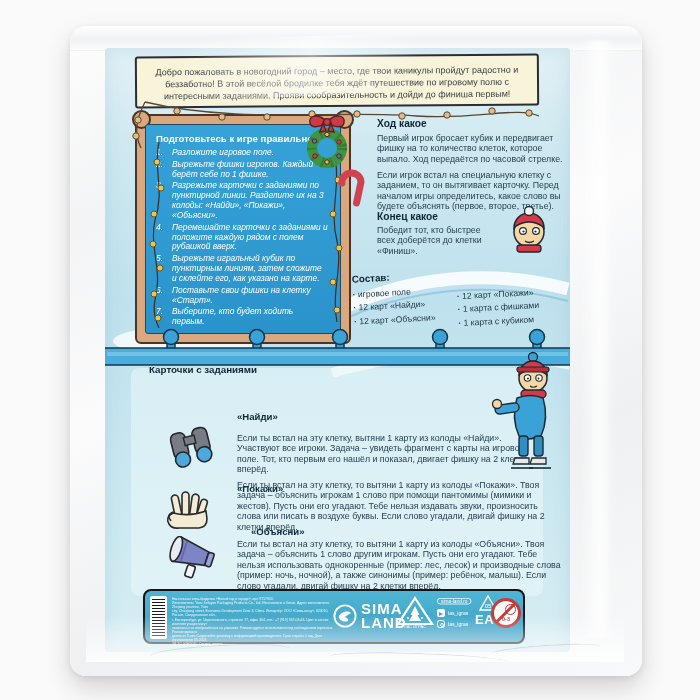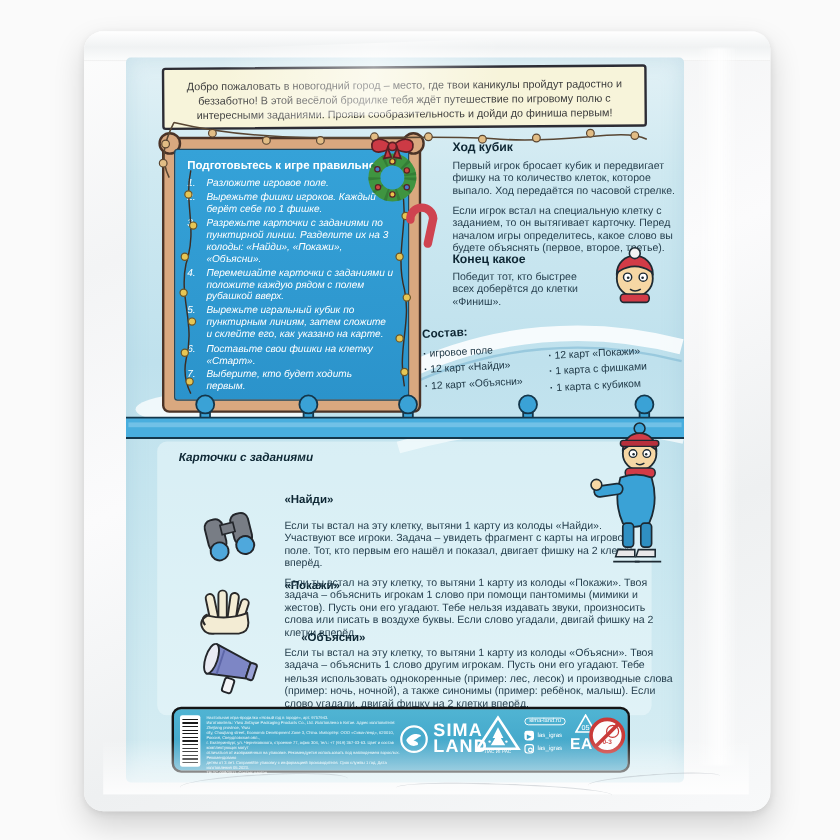--- a/index.html
+++ b/index.html
@@ -170,21 +170,21 @@
         <path d="M20,13 l-3,9 l6,-1 Z"></path>
           <path d="M28,13 l3,9 l-6,-1 Z"></path>
         <circle cx="24" cy="12" r="3.4"></circle>
       </g>
     </svg>
 
     <svg class="abs" style="left:229px;top:120px;z-index:6;" width="36" height="42" viewBox="0 0 36 42">
       <path d="M8,15 a 9.5 9.5 0 0 1 19 -1 l -4.5 21" stroke="#cf4350" stroke-width="7" fill="none" stroke-linecap="round"></path>
     </svg>
 
-    <div class="hd abs" style="left:272px;top:70px;">Ход кубик</div>
+    <div class="hd abs" style="left:272px;top:70px;">Ход какое</div>
     <div class="bd abs" style="left:272px;top:85px;width:188px;">Первый игрок бросает кубик и передвигает фишку на то количество клеток, которое выпало. Ход передаётся по часовой стрелке.</div>
     <div class="bd abs" style="left:272px;top:122px;width:188px;">Если игрок встал на специальную клетку с заданием, то он вытягивает карточку. Перед началом игры определитесь, какое слово вы будете объяснять (первое, второе, третье).</div>
     <div class="hd abs" style="left:272px;top:163px;">Конец какое</div>
     <div class="bd abs" style="left:272px;top:177px;width:124px;">Победит тот, кто быстрее всех доберётся до клетки «Финиш».</div>
 
     <svg class="abs" style="left:394px;top:152px;z-index:6;" width="60" height="56" viewBox="0 0 60 56">
       <circle cx="30" cy="32" r="15" fill="#f6d7a4" stroke="#1d2a33" stroke-width="1.5"></circle>
       <path d="M15,28 a15,15 0 0 1 30,0 l-2,-2 q-13,-8 -26,0 Z" fill="#d23b47" stroke="#1d2a33" stroke-width="1.5"></path>
       <circle cx="30" cy="11" r="4.5" fill="#f2f2f2" stroke="#1d2a33" stroke-width="1.3"></circle>
       <circle cx="24" cy="31" r="3.4" fill="#fff" stroke="#1d2a33" stroke-width="1.2"></circle>
@@ -224,21 +224,21 @@
           <circle cx="152" cy="9" r="7.5"></circle>
           <circle cx="235" cy="9" r="7.5"></circle>
         <circle cx="335" cy="9" r="7.5"></circle>
           <circle cx="432" cy="9" r="7.5"></circle>
       </g>
       <rect x="-3" y="20" width="471" height="17" rx="3" fill="#49aede" stroke="#14364a" stroke-width="1.5"></rect>
       <rect x="2" y="24" width="461" height="4" fill="#7cc6e8" opacity=".8"></rect>
     </svg>
 
     <div class="panel abs"></div>
-    <div class="hd abs" style="left:44px;top:328px;font-size:9.8px;font-style:italic;">Карточки с заданиями</div>
+    <div class="hd abs" style="left:44px;top:316px;font-size:9.8px;">Карточки с заданиями</div>
 
     <svg class="abs" style="left:62px;top:378px;z-index:6;" width="50" height="44" viewBox="0 0 50 44">
       <g transform="rotate(-14 25 22)">
         <rect x="6" y="4" width="15" height="26" rx="6" fill="#787d85" stroke="#23262b" stroke-width="1.6"></rect>
         <rect x="28" y="4" width="15" height="26" rx="6" fill="#787d85" stroke="#23262b" stroke-width="1.6"></rect>
         <rect x="19" y="10" width="11" height="8" fill="#787d85" stroke="#23262b" stroke-width="1.4"></rect>
         <circle cx="13.5" cy="31" r="7.5" fill="#4fa8dc" stroke="#23262b" stroke-width="1.6"></circle>
         <circle cx="35.5" cy="31" r="7.5" fill="#4fa8dc" stroke="#23262b" stroke-width="1.6"></circle>
       </g>
     </svg>

